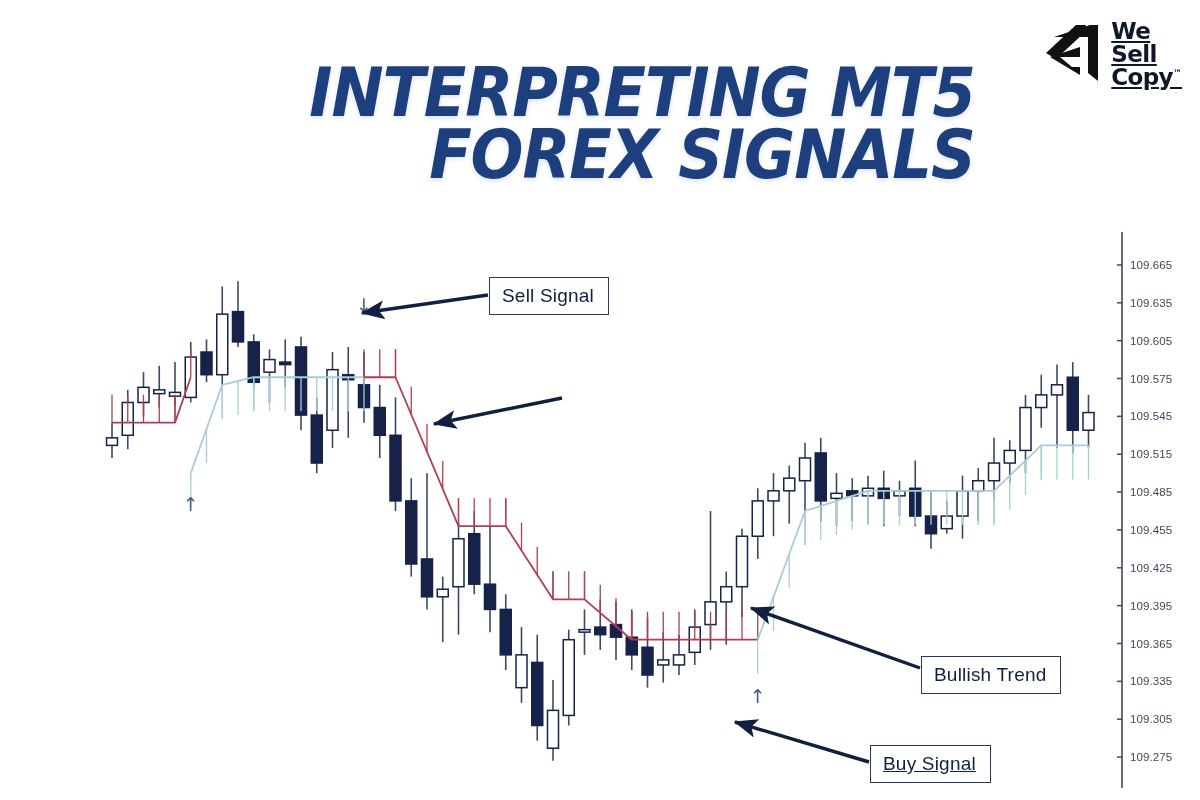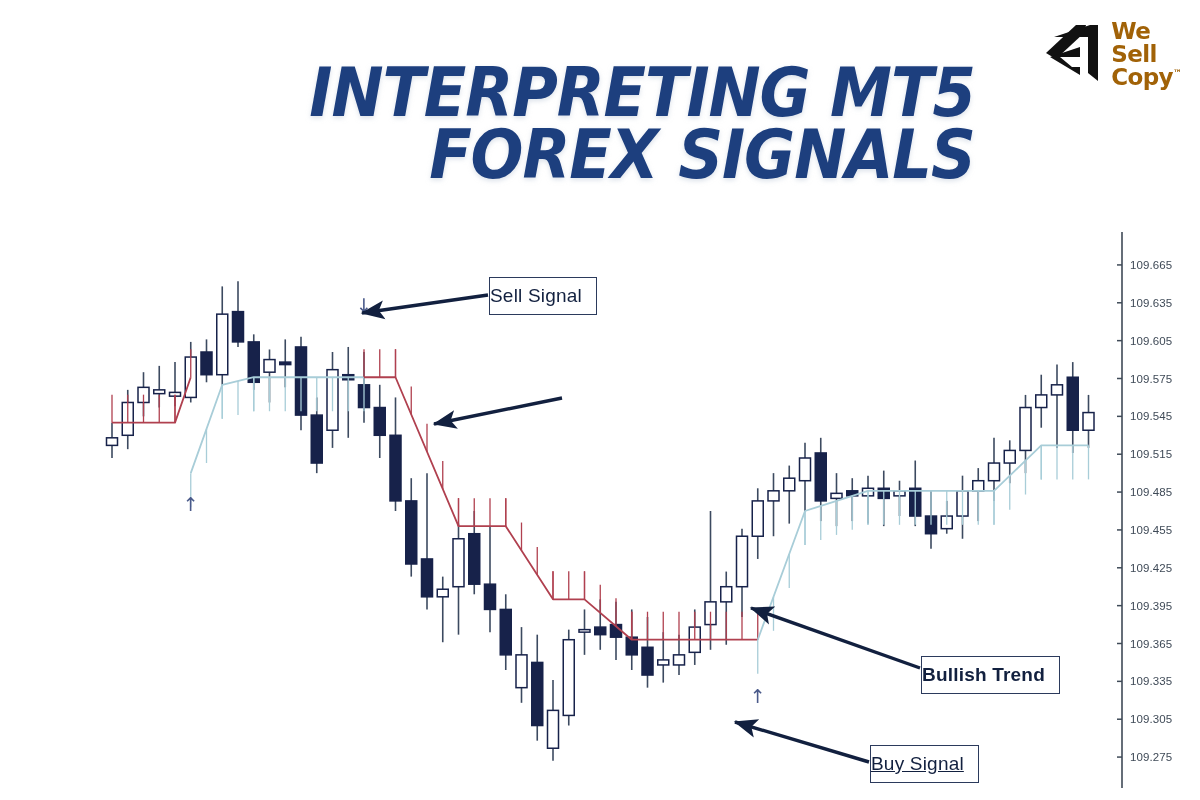--- a/index.html
+++ b/index.html
@@ -50,23 +50,24 @@
     align-items: center;
     gap: 9px;
     z-index: 6;
   }
   #logo-mark { width: 56px; height: 62px; display:block; }
   #logo-text {
     font-family: "DejaVu Sans", sans-serif;
     font-weight: 700;
     font-size: 23px;
     line-height: 0.99;
-    color: #a16207;
+    color: #0f172a;
     letter-spacing: -0.6px;
     position: relative;
+    text-decoration: underline;
   }
   #logo-text .tm {
     font-size: 9px;
     vertical-align: super;
     font-weight: 700;
     letter-spacing: 0;
   }
 
   
   #chart-wrap {
@@ -86,28 +87,28 @@
 
   
   .callout {
     position: absolute;
     background: #ffffff;
     border: 1.6px solid #2b3a5c;
     color: #12203f;
     font-family: "Liberation Sans", sans-serif;
     font-size: 19px;
     letter-spacing: 0.2px;
-    padding: 8px 14px 9px 0;
+    padding: 8px 14px 9px 12px;
     white-space: nowrap;
     z-index: 8;
     line-height: 1;
   }
   #callout-sell    { left: 489px; top: 277px; }
   #callout-bearish { left: 563px; top: 385px; }
-  #callout-bullish { left: 921px; top: 656px; font-weight: bold; }
+  #callout-bullish { left: 921px; top: 656px; }
   #callout-buy     { left: 870px; top: 745px; text-decoration: underline; }
 </style>
 </head>
 <body>
 
 <div id="stage">
 
   <div id="logo">
     <svg id="logo-mark" viewBox="0 0 56 62">
       <polygon points="44,2 52,2 52,58 42,50 42,14 8,14" fill="#111111"></polygon>

